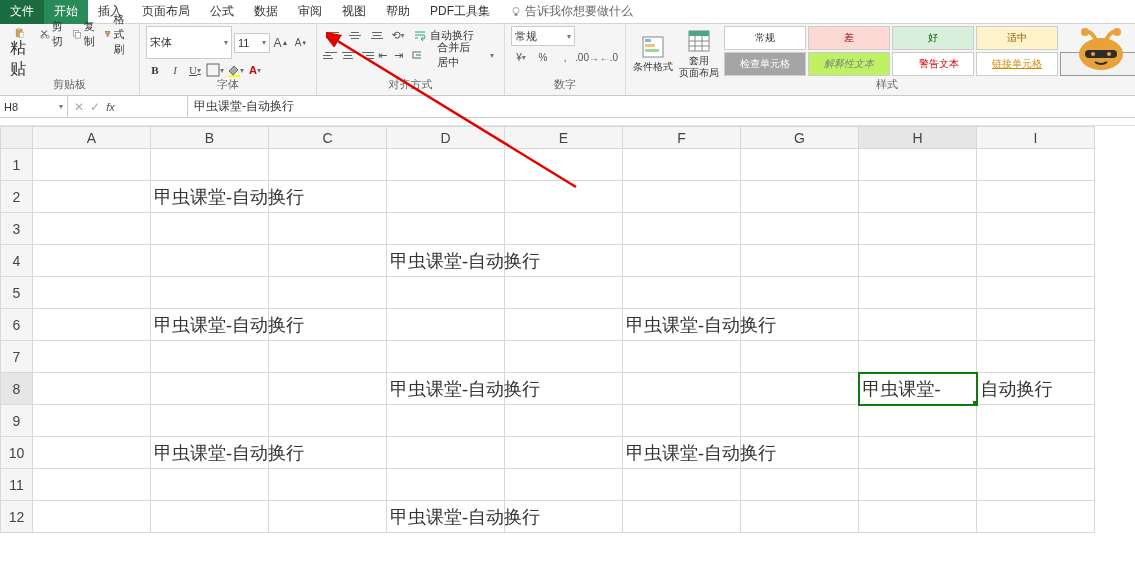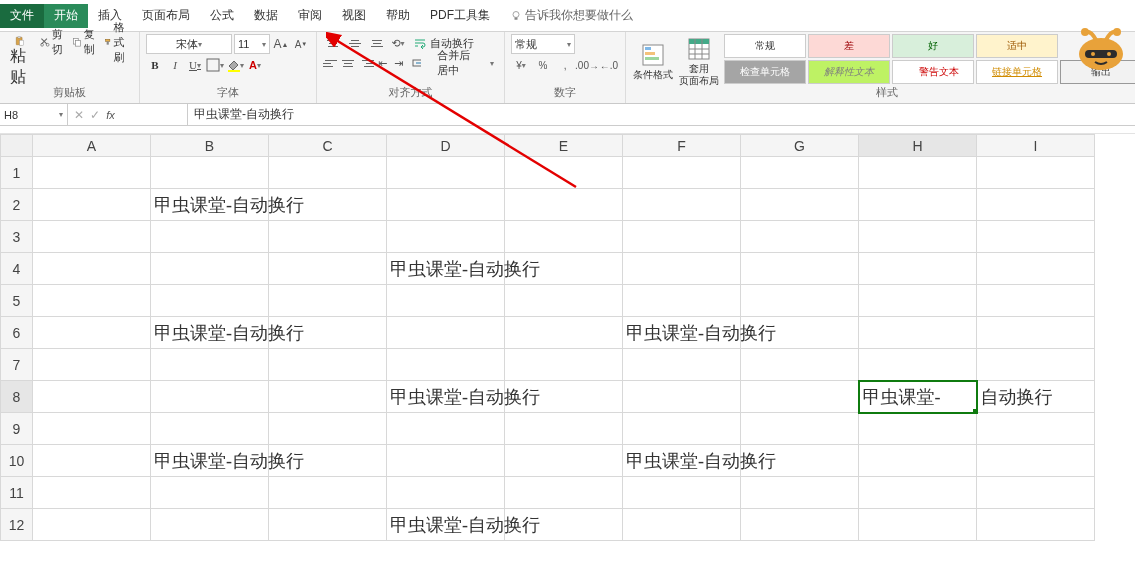--- a/index.html
+++ b/index.html
@@ -1,19 +1,19 @@
 <!DOCTYPE html>
 <html><head>
 <meta charset="utf-8">
 <style>
   * { box-sizing: border-box; margin: 0; padding: 0; }
   body { font-family: "Microsoft YaHei", "SimSun", sans-serif; font-size: 12px; background: #fff; color: #333; width: 1135px; height: 585px; overflow: hidden; position: relative; }
   
   
-  .tab-bar { height: 32px; background: #fff; display: flex; align-items: center; border-bottom: 1px solid #d4d4d4; }
+  .tab-bar { height: 24px; background: #fff; display: flex; align-items: center; border-bottom: 1px solid #d4d4d4; }
   .tab { padding: 4px 10px; height: 24px; font-size: 12px; color: #333; display: flex; align-items: center; cursor: pointer; }
   .tab.file { background: #1a6b3f; color: #fff; }
   .tab.active { background: #2a8b5a; color: #fff; }
   .tab.tell-me { color: #666; display: flex; align-items: center; gap: 3px; }
   .bulb { width: 12px; height: 12px; display: inline-block; }
   
   
   .ribbon { height: 72px; background: #f5f5f5; display: flex; border-bottom: 1px solid #c9c9c9; }
   .ribbon-group { padding: 2px 6px 2px 6px; border-right: 1px solid #dcdcdc; display: flex; flex-direction: column; position: relative; }
   .ribbon-group-label { position: absolute; bottom: 3px; left: 0; right: 0; text-align: center; font-size: 11px; color: #666; }
@@ -21,21 +21,21 @@
   
   .clip-col { display: flex; flex-direction: row; gap: 1px; font-size: 11px; }
   .clip-item { display: flex; align-items: center; gap: 2px; padding: 0 2px; cursor: pointer; height: 16px; }
   .clip-icon { width: 14px; height: 14px; }
   
   .paste-btn { display: flex; flex-direction: column; align-items: center; justify-content: flex-start; padding: 2px 4px; cursor: pointer; }
   .paste-icon { width: 20px; height: 22px; }
   
   .font-group .group-body { flex-direction: column; gap: 2px; }
   .font-row { display: flex; align-items: center; gap: 2px; }
-  .font-select { width: 86px; height: 20px; border: 1px solid #ccc; background: #fff; font-size: 11px; padding: 0 3px; display: flex; align-items: center; justify-content: center; }
+  .font-select { width: 86px; height: 33px; border: 1px solid #ccc; background: #fff; font-size: 11px; padding: 0 3px; display: flex; align-items: center; justify-content: space-between; }
   .size-select { width: 36px; height: 20px; border: 1px solid #ccc; background: #fff; font-size: 11px; padding: 0 3px; display: flex; align-items: center; justify-content: space-between; }
   .mini-dd { font-size: 8px; color: #777; }
   .font-btn { width: 18px; height: 18px; display: flex; align-items: center; justify-content: center; font-size: 11px; color: #555; cursor: pointer; }
   .font-btn.b { font-weight: bold; font-family: serif; color: #333; }
   .font-btn.i { font-style: italic; font-family: serif; }
   .font-btn.u { text-decoration: underline; font-family: serif; }
   
   .align-group .group-body { flex-direction: column; gap: 2px; }
   .align-row { display: flex; gap: 2px; align-items: center; }
   .align-btn { width: 20px; height: 18px; display: flex; flex-direction: column; justify-content: center; align-items: center; gap: 2px; cursor: pointer; }

